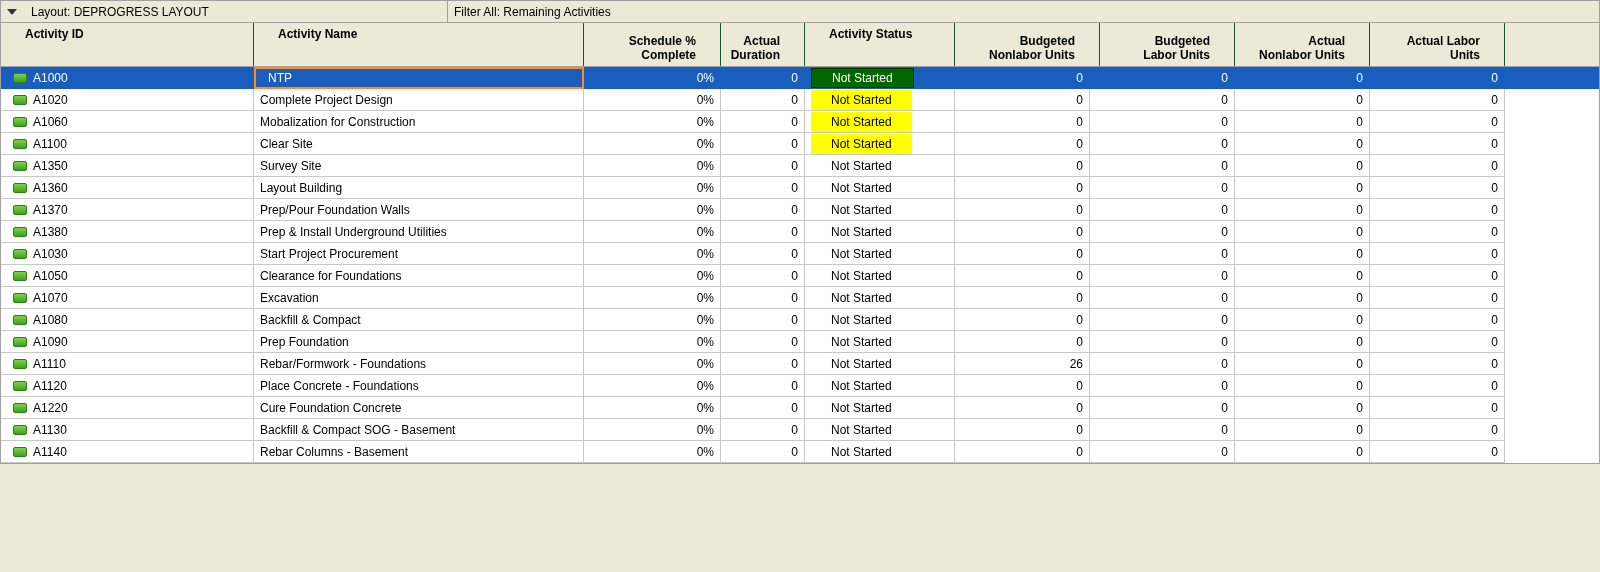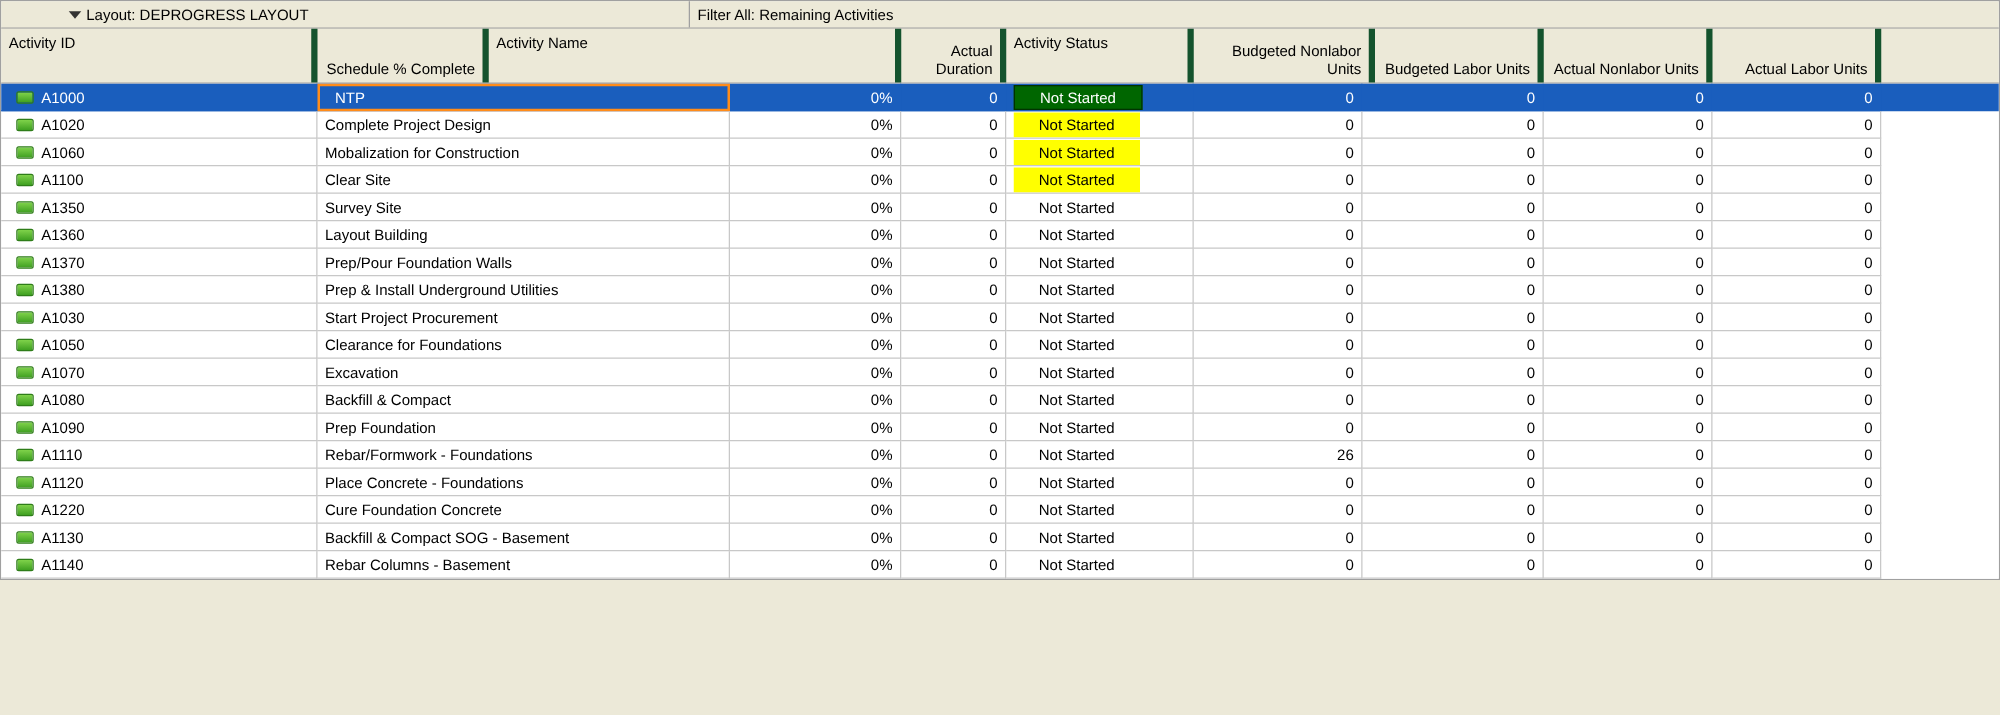--- a/index.html
+++ b/index.html
@@ -15,52 +15,52 @@
       background: #fff;
     }
     .topbar {
       display: flex;
       background: #ece9d8;
       border-bottom: 1px solid #a0a0a0;
       height: 22px;
       line-height: 22px;
     }
     .topbar-left {
-      width: 503px;
+      width: 447px;
       padding-left: 6px;
       border-right: 1px solid #a0a0a0;
       display: flex;
       align-items: center;
-      gap: 2px;
-      margin-left: 48px;
+      gap: 12px;
     }
     .topbar-right {
       flex: 1;
       padding-left: 6px;
     }
     .tri-down {
       display: inline-block;
       width: 0; height: 0;
       border-left: 5px solid transparent;
       border-right: 5px solid transparent;
       border-top: 6px solid #333;
       margin-right: 2px;
     }
     .header-row {
       display: flex;
       background: #ece9d8;
       border-bottom: 1px solid #a0a0a0;
       height: 44px;
     }
     .header-cell {
-      border-right: 5px solid #14532d;
-      padding: 4px 6px;
+      border-right: 1px solid #14532d;
+      padding: 4px 24px;
       display: flex;
       align-items: flex-start;
       overflow: hidden;
+      font-weight: bold;
     }
     .header-cell.right { text-align: right; justify-content: flex-end; align-items: flex-end; }
     .header-cell.left { text-align: left; justify-content: flex-start; }
     .col-id   { width: 253px; text-align: center; }
     .col-name { width: 330px; }
     .col-sched{ width: 137px; }
     .col-adur { width:  84px; }
     .col-stat { width: 150px; }
     .col-blu  { width: 135px; }
     .col-bnu  { width: 145px; }
@@ -124,22 +124,22 @@
   <div class="topbar">
     <div class="topbar-left">
       <span class="tri-down"></span>
       <span>Layout: DEPROGRESS LAYOUT</span>
     </div>
     <div class="topbar-right">Filter All: Remaining Activities</div>
   </div>
 
   <div class="header-row">
     <div class="header-cell left col-id">Activity ID</div>
+    <div class="header-cell left col-name">Activity Name</div>
     <div class="header-cell right col-sched">Schedule % Complete</div>
-    <div class="header-cell left col-name">Activity Name</div>
     <div class="header-cell right col-adur">Actual Duration</div>
     <div class="header-cell left col-stat">Activity Status</div>
     <div class="header-cell right col-bnu">Budgeted Nonlabor Units</div>
     <div class="header-cell right col-blu">Budgeted Labor Units</div>
     <div class="header-cell right col-anu">Actual Nonlabor Units</div>
     <div class="header-cell right col-alu">Actual Labor Units</div>
   </div>
 
   <div class="data-body" id="data-body">
       <div class="row selected">

